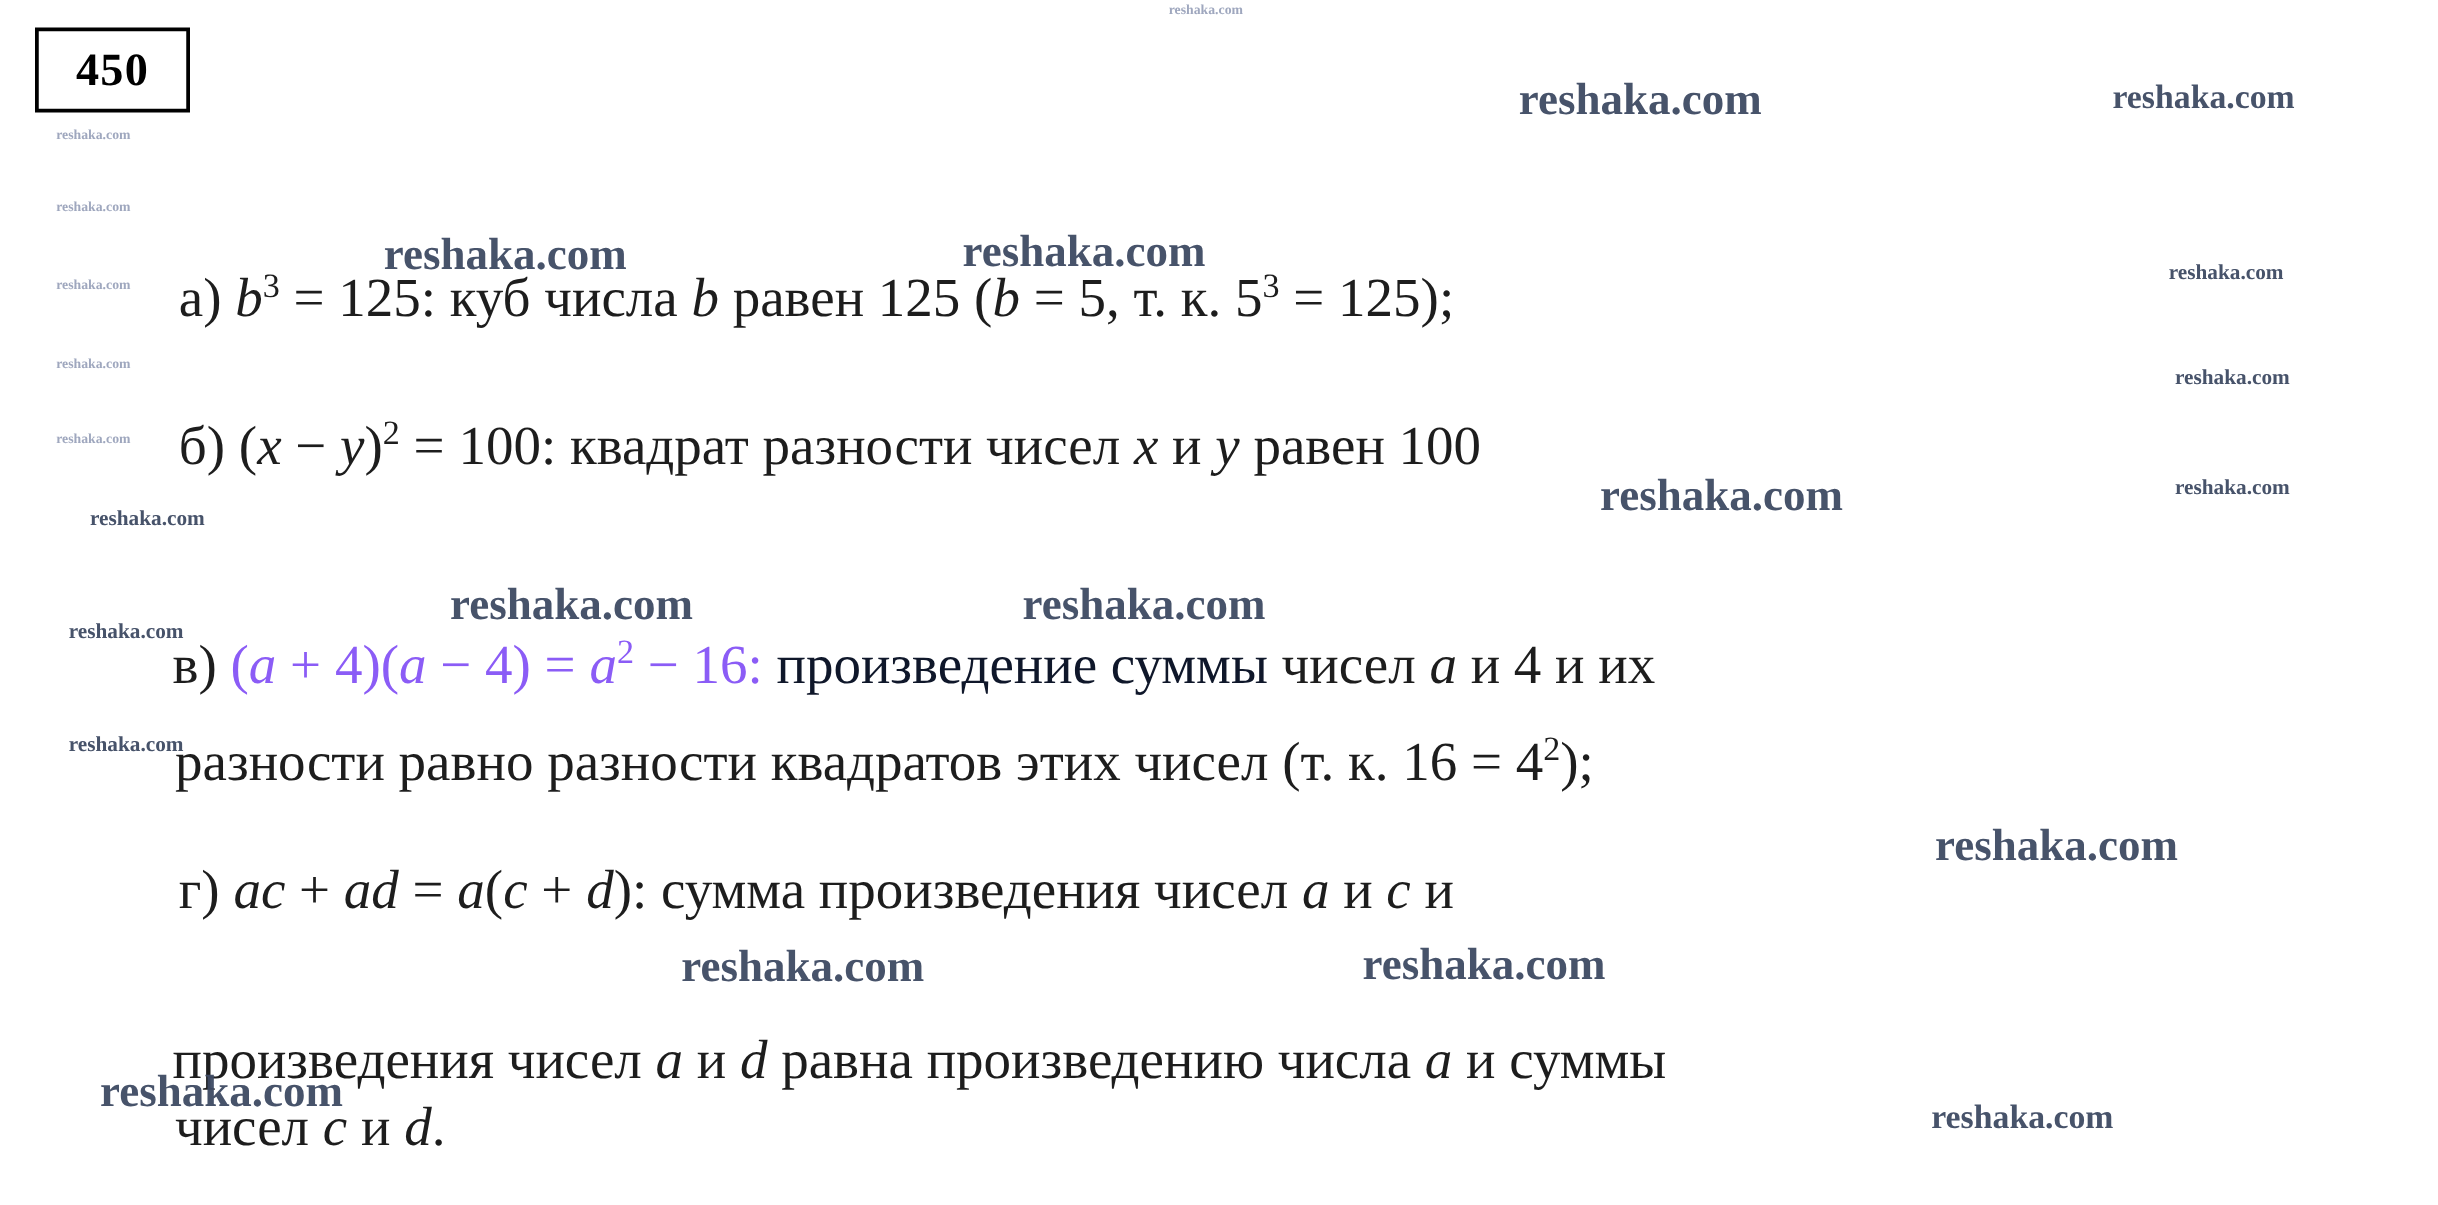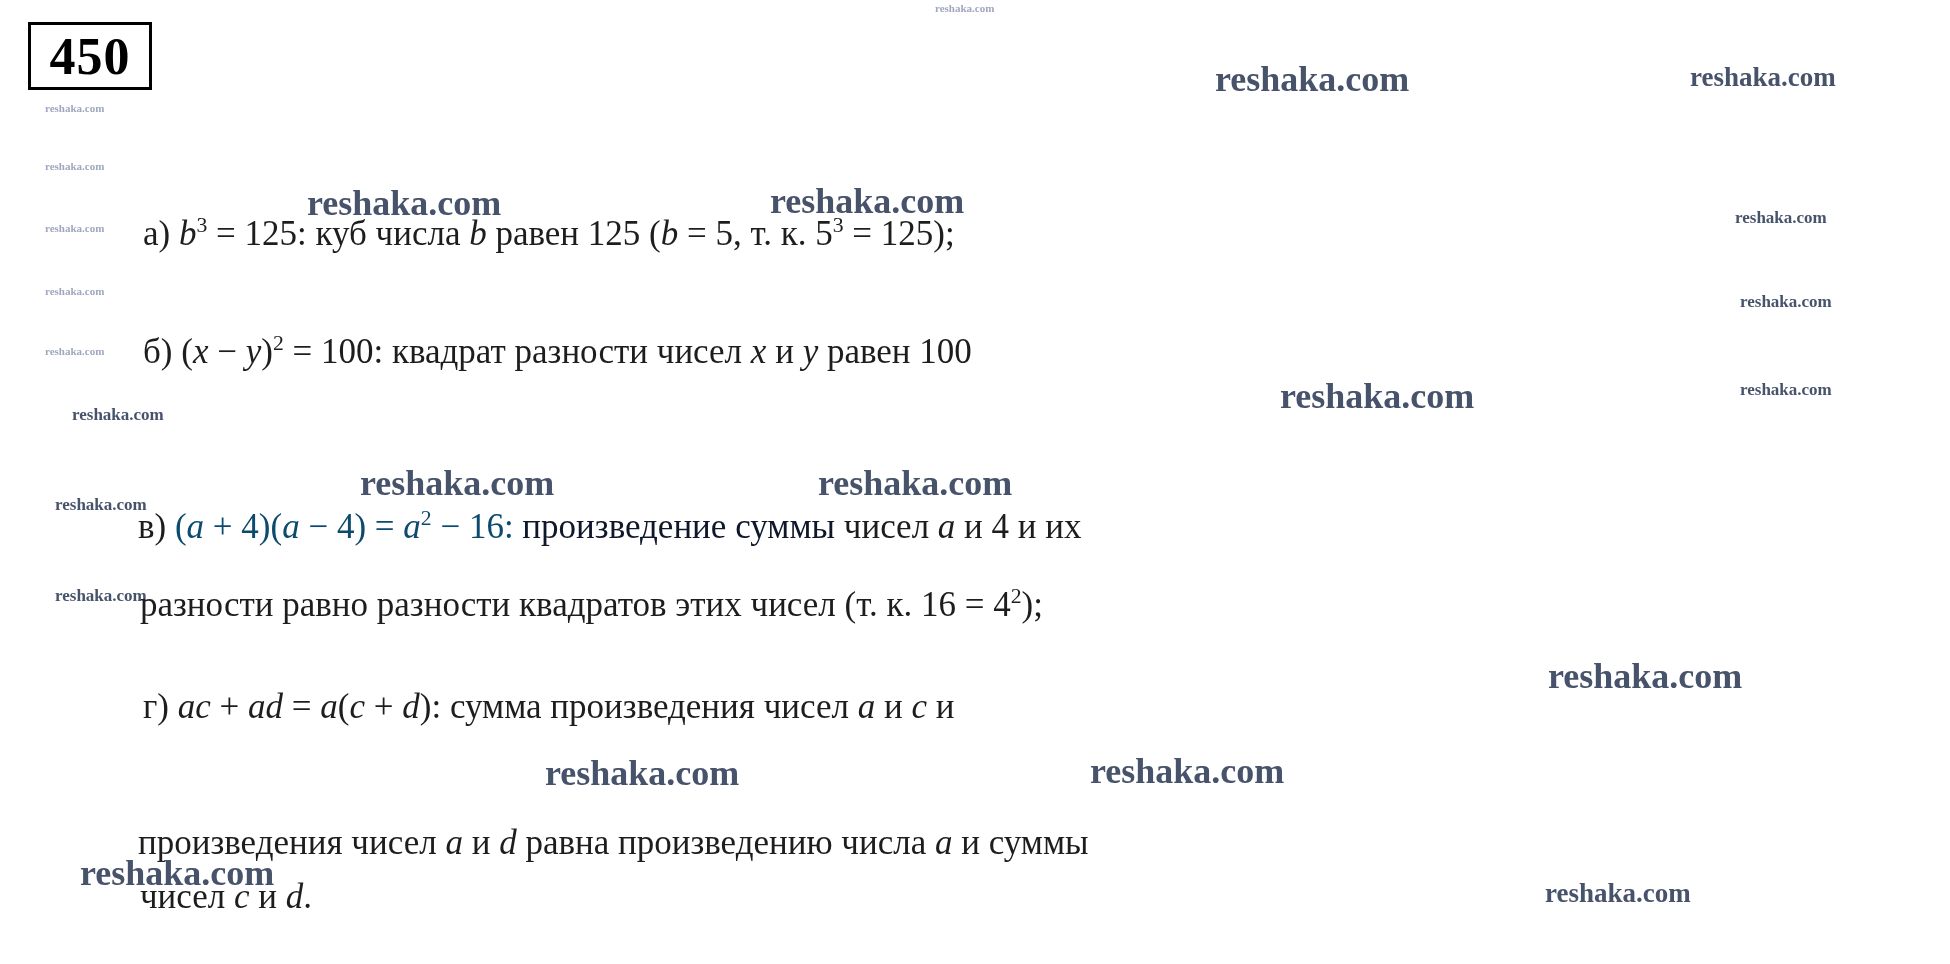--- a/index.html
+++ b/index.html
@@ -21,41 +21,41 @@
     position: absolute;
     left: 28px;
     top: 22px;
     width: 118px;
     height: 62px;
     border: 3px solid #000;
     display: flex;
     align-items: center;
     justify-content: center;
     font-family: "Liberation Serif", serif;
-    font-size: 52px;
+    font-size: 37px;
     font-weight: 700;
     letter-spacing: 1px;
     color: #000;
     background: #fff;
     z-index: 5;
   }
 
   
   .solution {
     position: absolute;
     left: 0;
     top: 0;
     width: 1950px;
     height: 964px;
     z-index: 3;
   }
   .line {
     position: absolute;
     font-family: "Liberation Serif", serif;
-    font-size: 35px;
+    font-size: 44px;
     line-height: 1.1;
     white-space: nowrap;
     color: #1d1d1d;
   }
   .it { font-style: italic; }
   sup {
     font-size: 0.62em;
     vertical-align: super;
     line-height: 0;
     font-style: normal;
@@ -64,21 +64,21 @@
   .l-a  { left: 143px; top: 215px; }
   .l-b1 { left: 143px; top: 320px; margin-top: 13px; }
   .l-b2 { left: 138px; top: 405px; color: #7e7e7e; }
   .l-v1 { left: 138px; top: 508px; }
   .l-v2 { left: 140px; top: 586px; }
   .l-g1 { left: 143px; top: 688px; }
   .l-g2 { left: 138px; top: 824px; }
   .l-g3 { left: 140px; top: 878px; text-align: center; }
 
   
-  .fade { color: #0c4a6e; }
+  .fade { color: #8b5cf6; }
   .fade2 { color: #0f172a; text-align: center; }
 
   
   .wm {
     position: absolute;
     font-family: "Liberation Serif", serif;
     font-weight: 700;
     color: #6f7da6;
     opacity: 0.95;
     white-space: nowrap;

